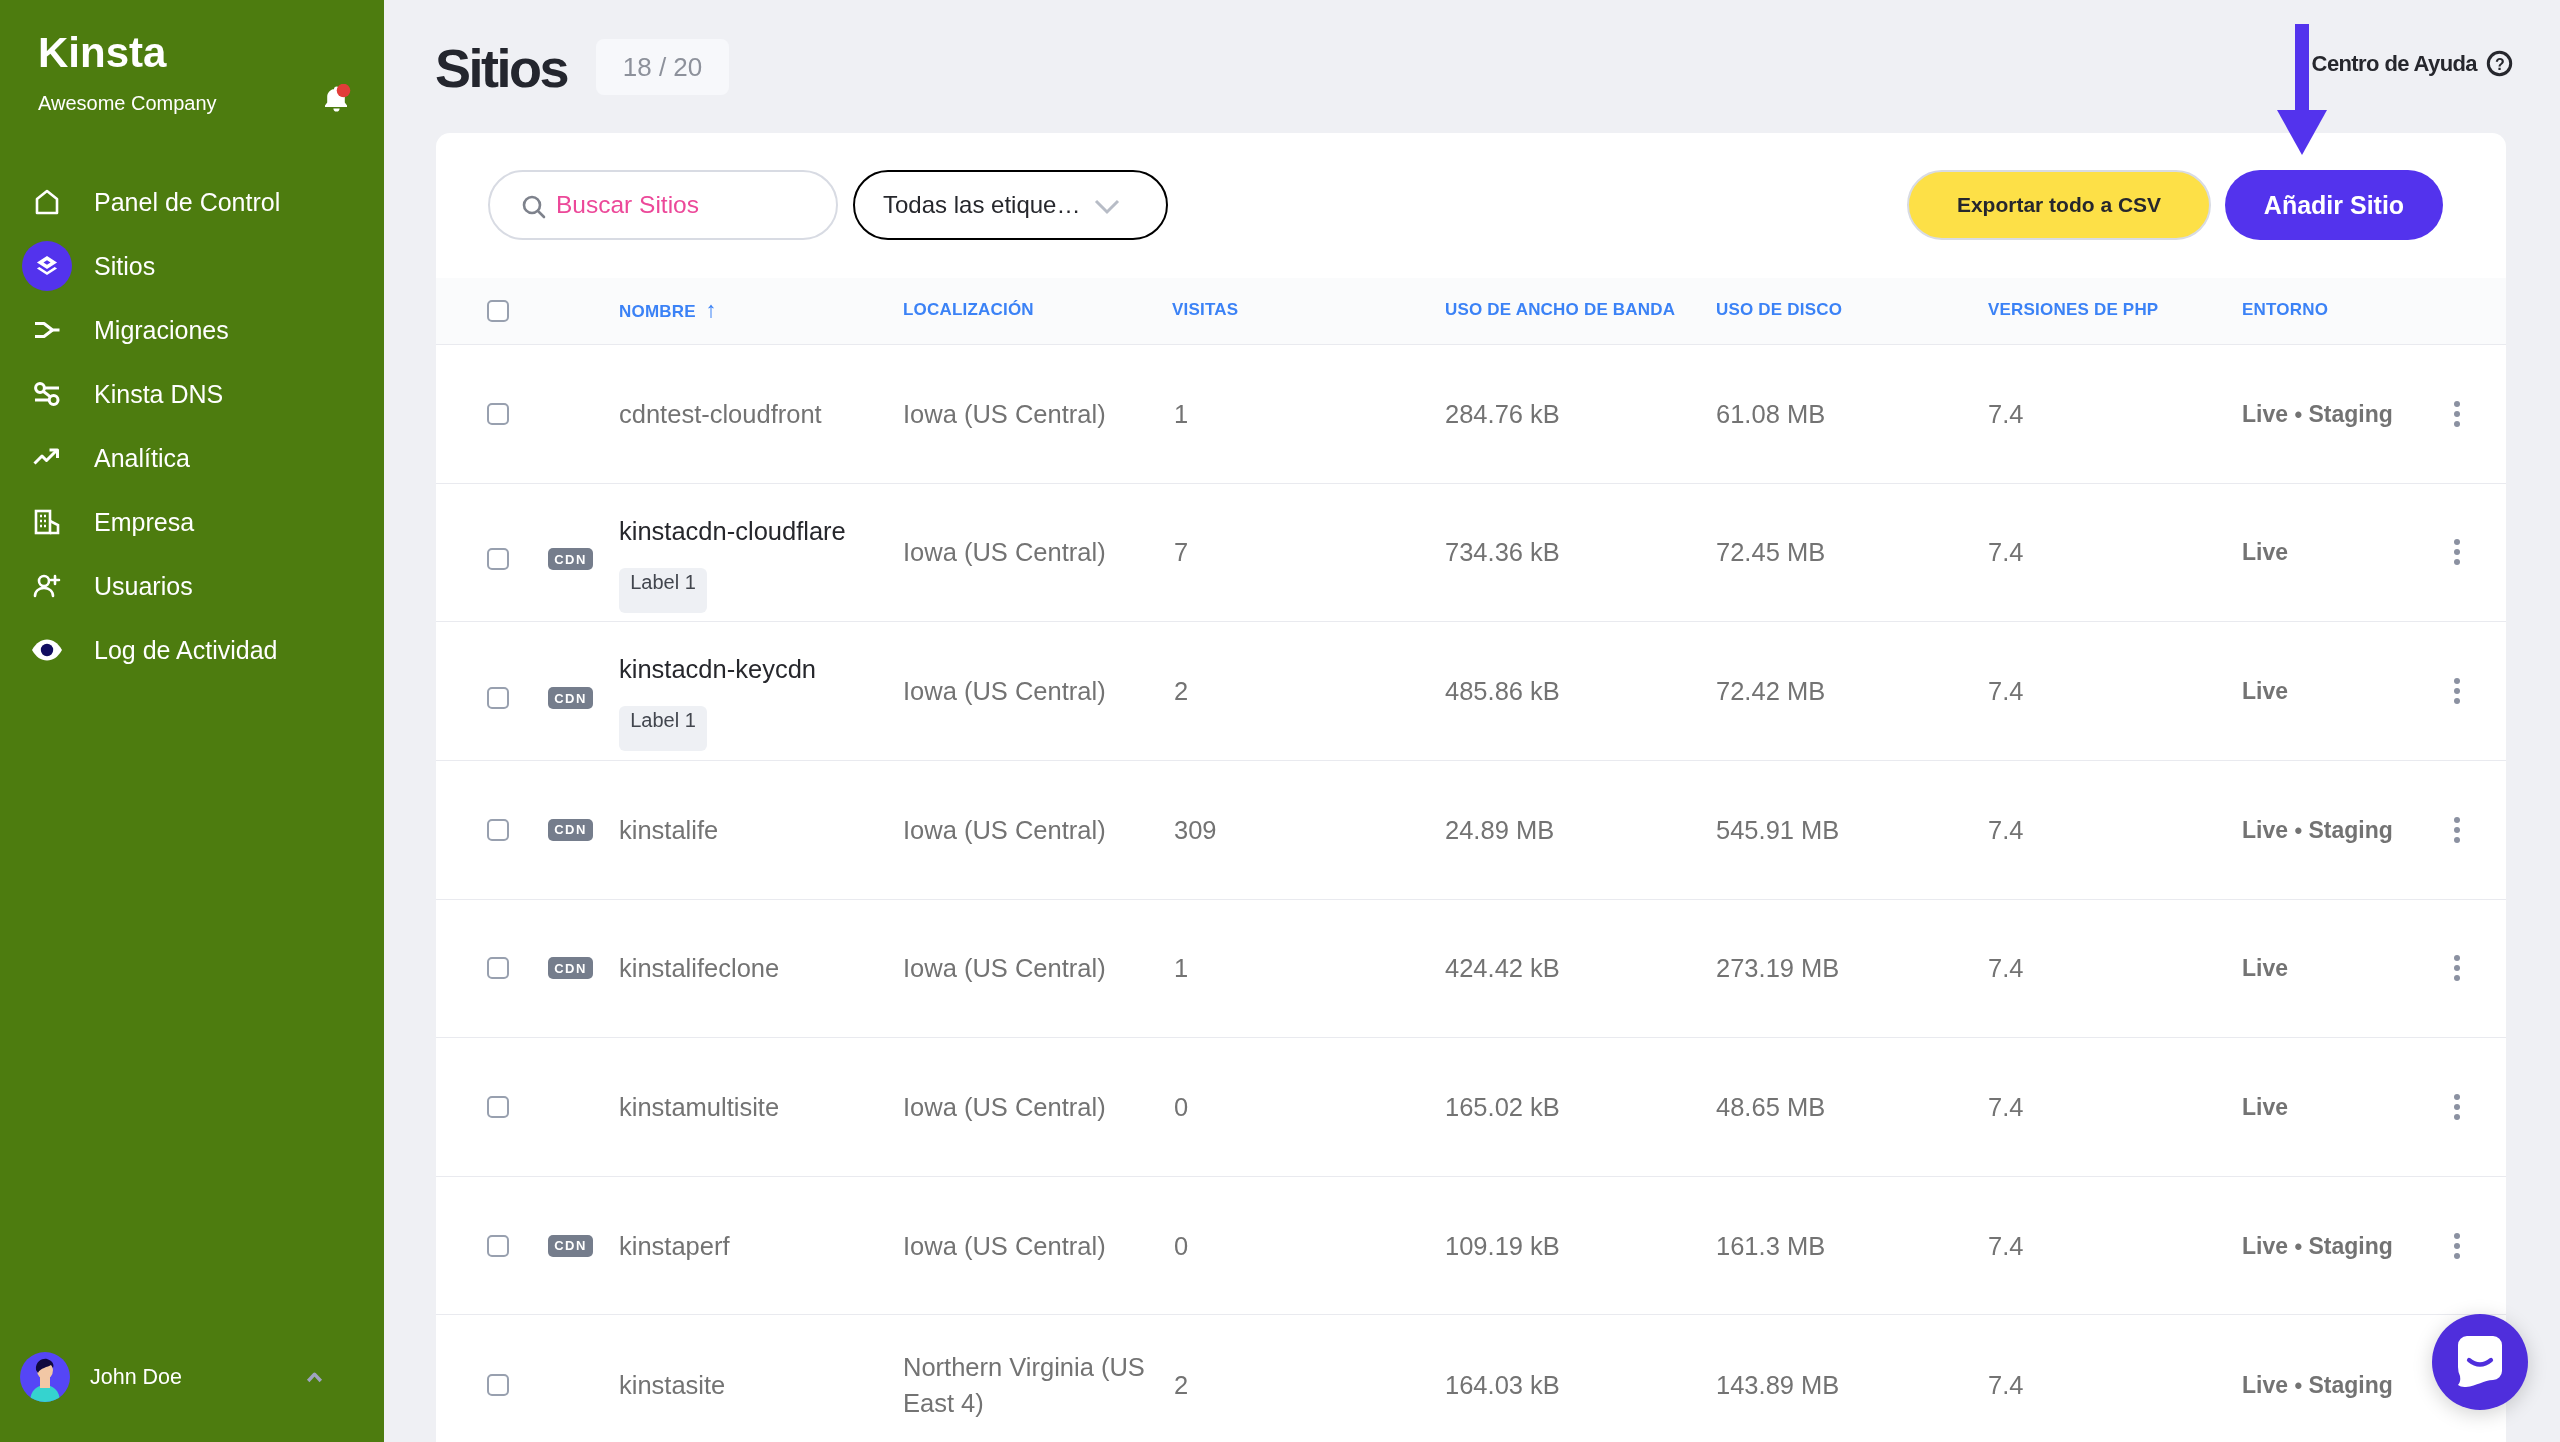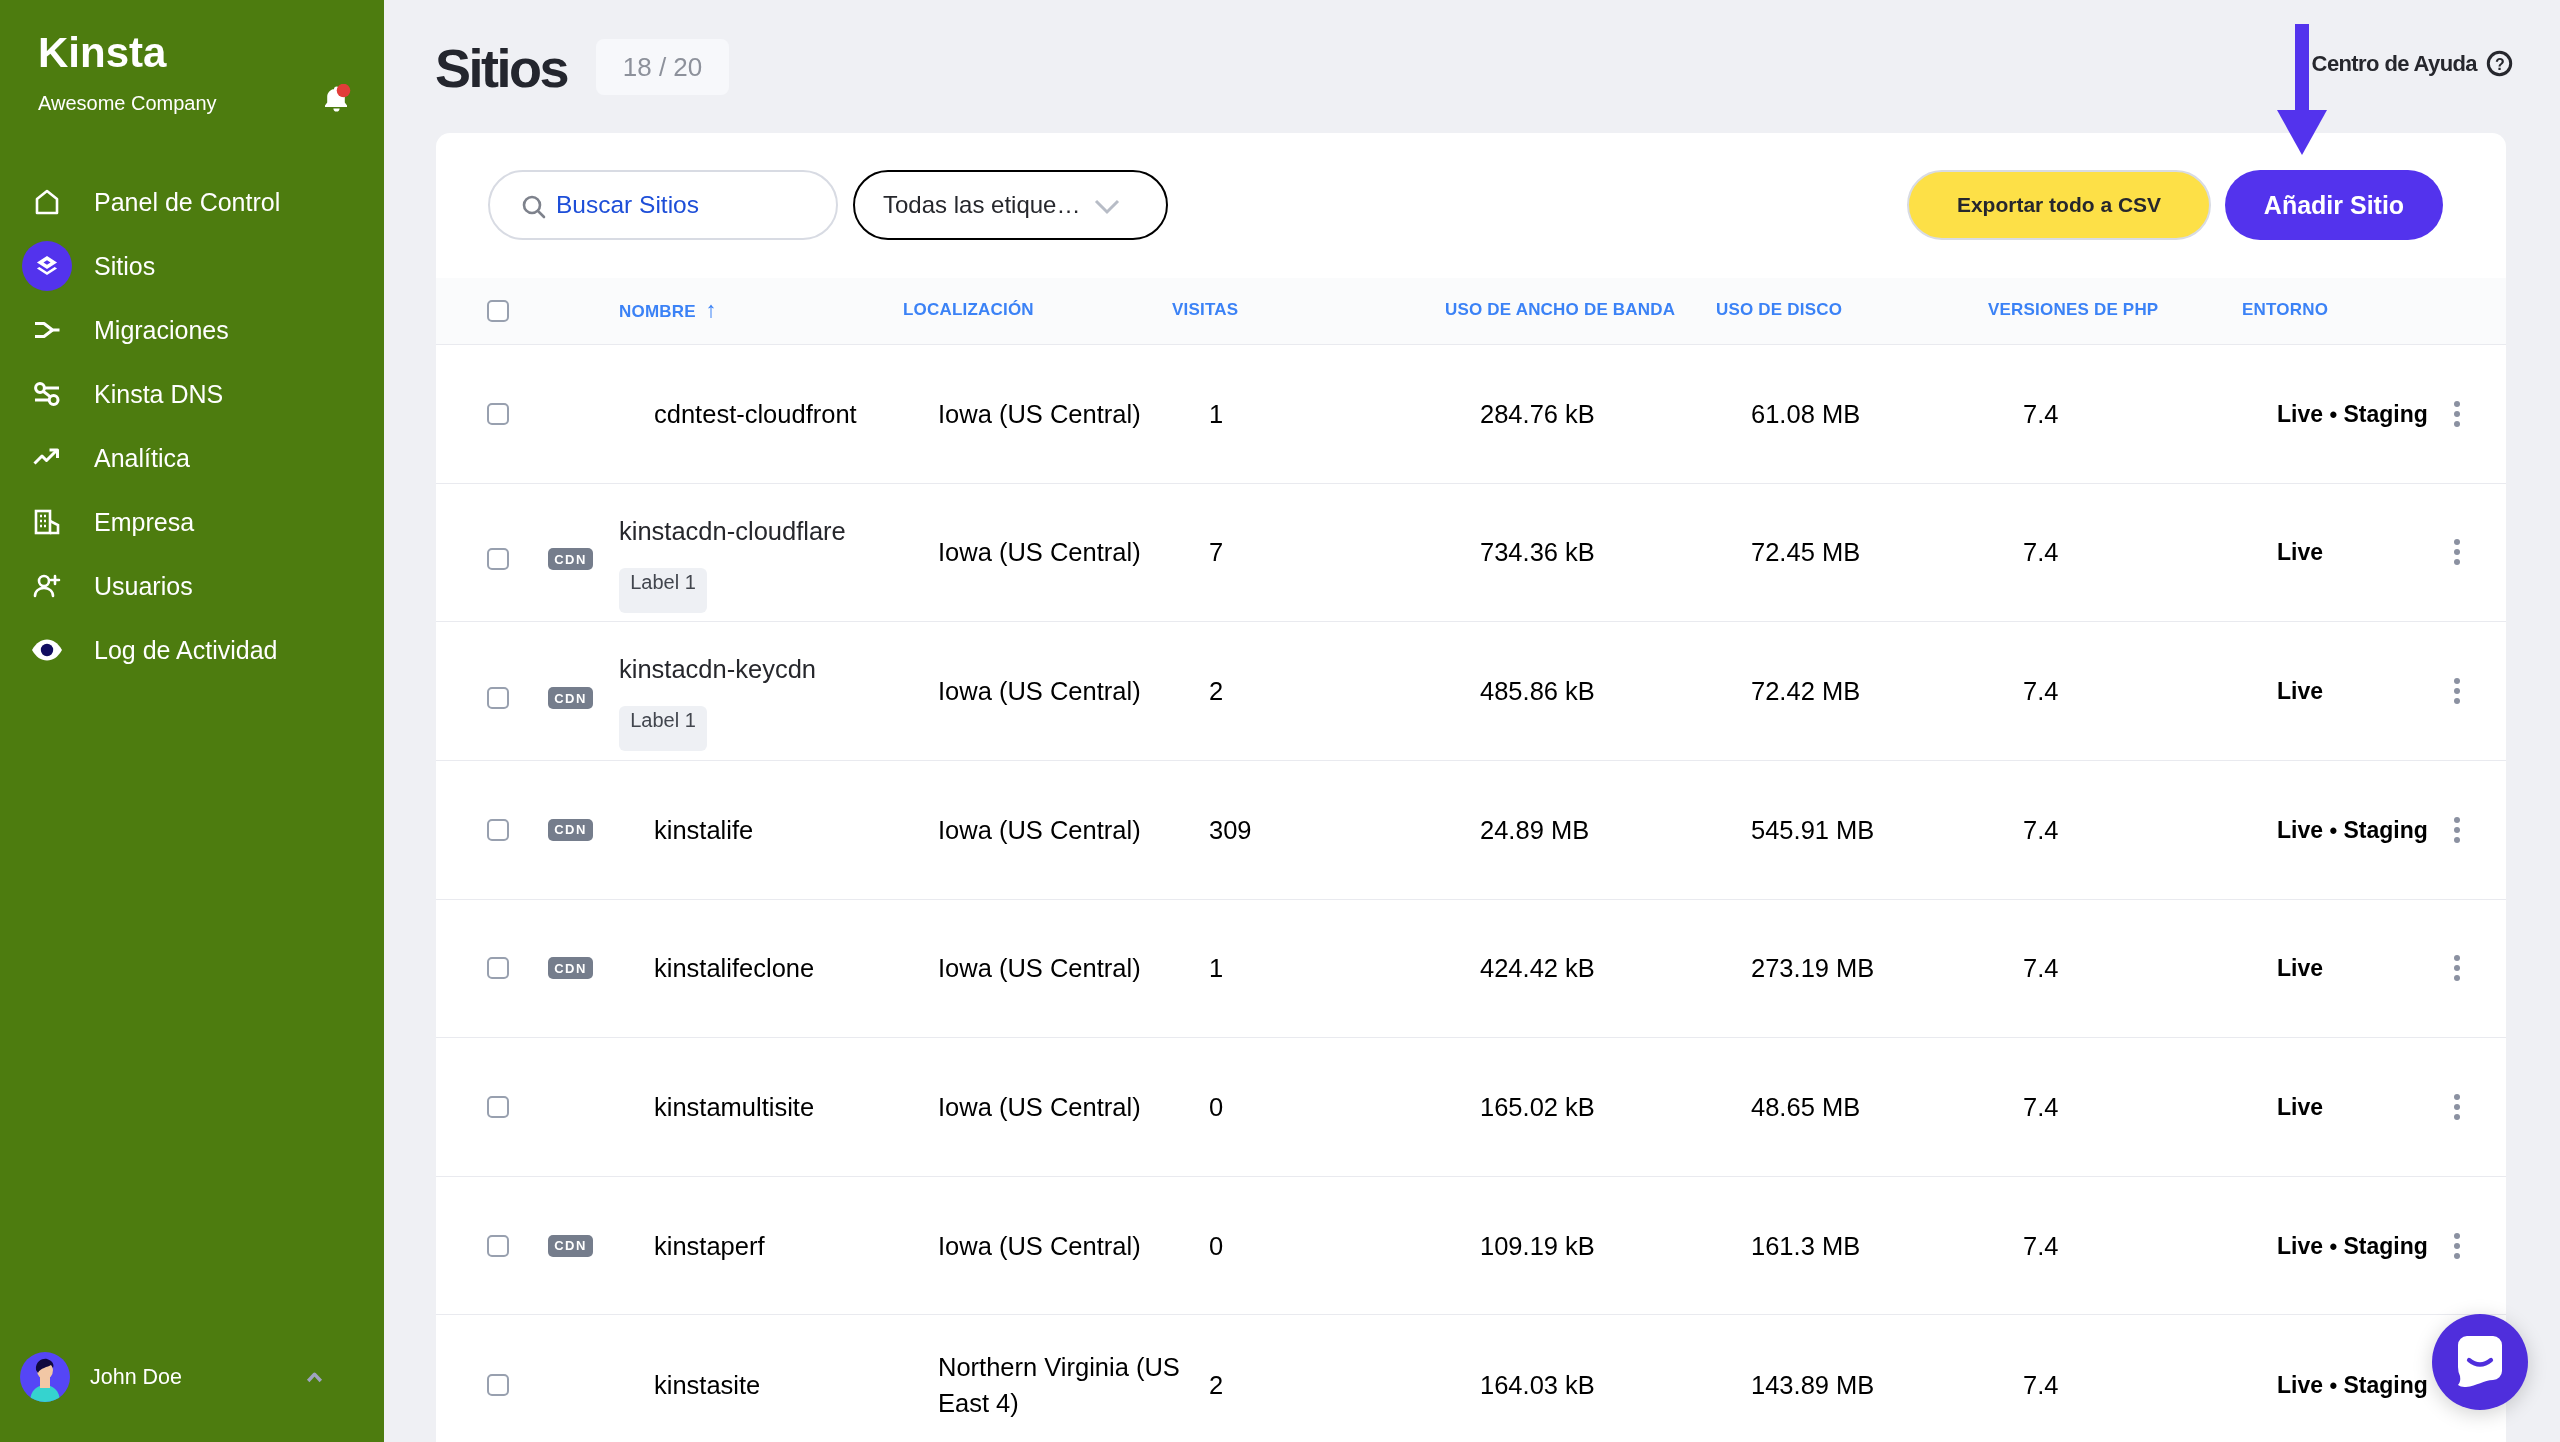--- a/index.html
+++ b/index.html
@@ -22,34 +22,34 @@
 
 .main { position:absolute; left:384px; top:0; width:2176px; height:1442px; }
 h1.title { position:absolute; left:51px; top:41px; font-size:54px; line-height:54px; font-weight:bold; color:#24262e; letter-spacing:-2.5px; }
 .count-badge { position:absolute; left:212px; top:39px; width:133px; height:56px; background:#f7f8fb; border-radius:8px; color:#8d919b; font-size:26px; display:flex; align-items:center; justify-content:center; }
 .help { position:absolute; right:47px; top:50px; font-size:22px; font-weight:bold; color:#26272d; display:flex; align-items:center; gap:9px; letter-spacing:-0.6px; }
 
 .card { position:absolute; left:52px; top:133px; width:2070px; height:1309px; background:#fff; border-radius:14px 14px 0 0; }
 
 
 .search { position:absolute; left:52px; top:37px; width:350px; height:70px; border:2px solid #d8dbe3; border-radius:35px; background:#fff; }
-.search .ph { position:absolute; left:66px; top:50%; transform:translateY(-50%); color:#1d4ed8; font-size:24.5px; }
+.search .ph { position:absolute; left:66px; top:50%; transform:translateY(-50%); color:#ec4899; font-size:24.5px; }
 .search svg { position:absolute; left:30px; top:21px; }
 .dropdown { position:absolute; left:417px; top:37px; width:315px; height:70px; border:2px solid #000000; border-radius:35px; background:#fff; }
 .dropdown .txt { position:absolute; left:28px; top:50%; transform:translateY(-50%); color:#26272c; font-size:24px; }
 .dropdown svg { position:absolute; right:46px; top:27px; }
 .btn-export { position:absolute; left:1471px; top:37px; width:304px; height:70px; border:2px solid #d8dbe3; border-radius:35px; background:#fde047; color:#26272d; font-size:21px; font-weight:bold; display:flex; align-items:center; justify-content:center; }
 .btn-add { position:absolute; left:1789px; top:37px; width:218px; height:70px; border-radius:35px; background:#5333ED; color:#fff; font-size:25px; font-weight:bold; display:flex; align-items:center; justify-content:center; }
 
 
 .thead { position:absolute; left:0; top:145px; width:2070px; height:67px; background:#fafbfc; border-bottom:1px solid #e9eaef; }
 .th { position:absolute; top:calc(50% - 1px); transform:translateY(-50%); font-size:17px; font-weight:bold; color:#3b82f6; letter-spacing:0.2px; }
 .rows { position:absolute; left:0; top:212px; width:2070px; }
 .row { position:relative; width:2070px; height:138.65px; border-bottom:1px solid #e9eaef; }
-.cell { position:absolute; top:50%; transform:translateY(-50%); font-size:25.5px; color:#000000;margin-left:35px; }
+.cell { position:absolute; top:50%; transform:translateY(-50%); font-size:25.5px; color:#737373; }
 .cbx { position:absolute; left:51px; top:50%; transform:translateY(-50%); width:22px; height:22px; border:2px solid #98a0af; border-radius:5px; background:#fff; }
 .cdn { position:absolute; left:112px; top:50%; transform:translateY(-50%); width:45px; height:22px; background:#757d8c; border-radius:5px; color:#fff; font-size:13px; font-weight:bold; letter-spacing:1.5px; display:flex; align-items:center; justify-content:center; }
 .name { left:183px; }
 .loc { left:467px; }
 .vis { left:738px; }
 .bw { left:1009px; }
 .disk { left:1280px; }
 .php { left:1552px; }
 .env { left:1806px; font-weight:bold; font-size:23px; }
 .kebab { position:absolute; left:2018px; top:50%; transform:translateY(-50%); width:6px; }

